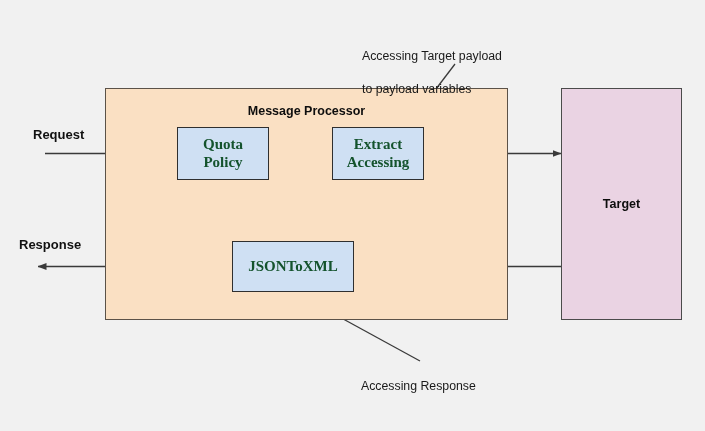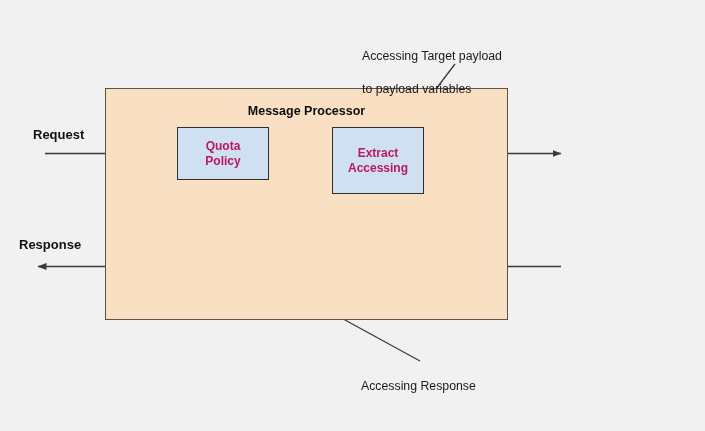--- a/index.html
+++ b/index.html
@@ -35,22 +35,23 @@
   .container-node {
     background: #fae0c3;
     border: 1.6px solid #5b5248;
     align-items: flex-start;
     justify-content: center;
   }
   .policy-node {
     background: #cfe0f3;
     border: 1.6px solid #2f2f2f;
     font-weight: bold;
-    font-size: 12px;
-    color: #be185d;
+    font-size: 15px;
+    color: #14532d;
+    font-family: Liberation Serif, serif;
   }
   .target-node {
     background: #ead3e3;
     border: 1.6px solid #4b4b4b;
     font-weight: bold;
     font-size: 12.5px;
     color: #0d0d0d;
   }
   .container-title {
     margin-top: 15px;
@@ -104,28 +105,34 @@
     <div class="container-title">Message Processor</div>
   </div>
 
   <div class="node policy-node" style="left:177px; top:127px; width:92px; height:53px;">
     <div>
       <div>Quota</div>
       <div>Policy</div>
     </div>
   </div>
 
-  <div class="node policy-node" style="left:332px; top:127px; width:92px; height:67px;">
+  <div class="node policy-node" style="left:332px; top:127px; width:92px; height:53px;">
     <div>
       <div>Extract</div>
       <div>Accessing</div>
     </div>
   </div>
 
+  <div class="node policy-node" style="left:232px; top:241px; width:122px; height:51px;">
+    <div>JSONToXML</div>
+  </div>
 
+  <div class="node target-node" style="left:561px; top:88px; width:121px; height:232px;">
+    <div>Target</div>
+  </div>
 
   <div class="edge-label" style="left:33px; top:127px;">Request</div>
 
   <div class="edge-label" style="left:19px; top:237px;">Response</div>
 
   <div class="annotation" style="left:362px; top:32px; width:200px;">
     <div>Accessing Target payload</div>
     <div>to payload variables</div>
   </div>
 

